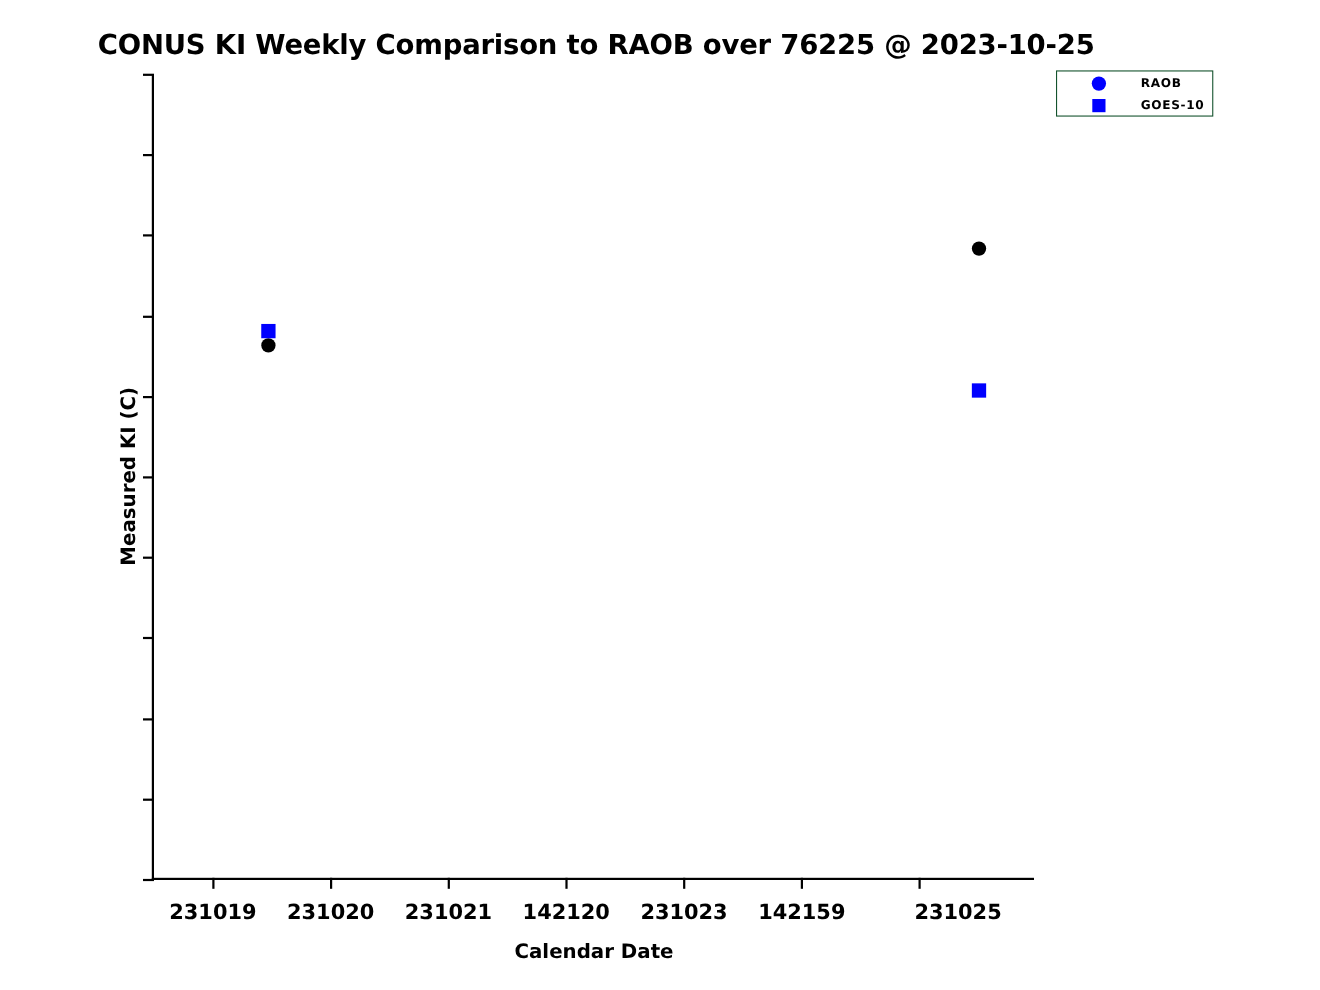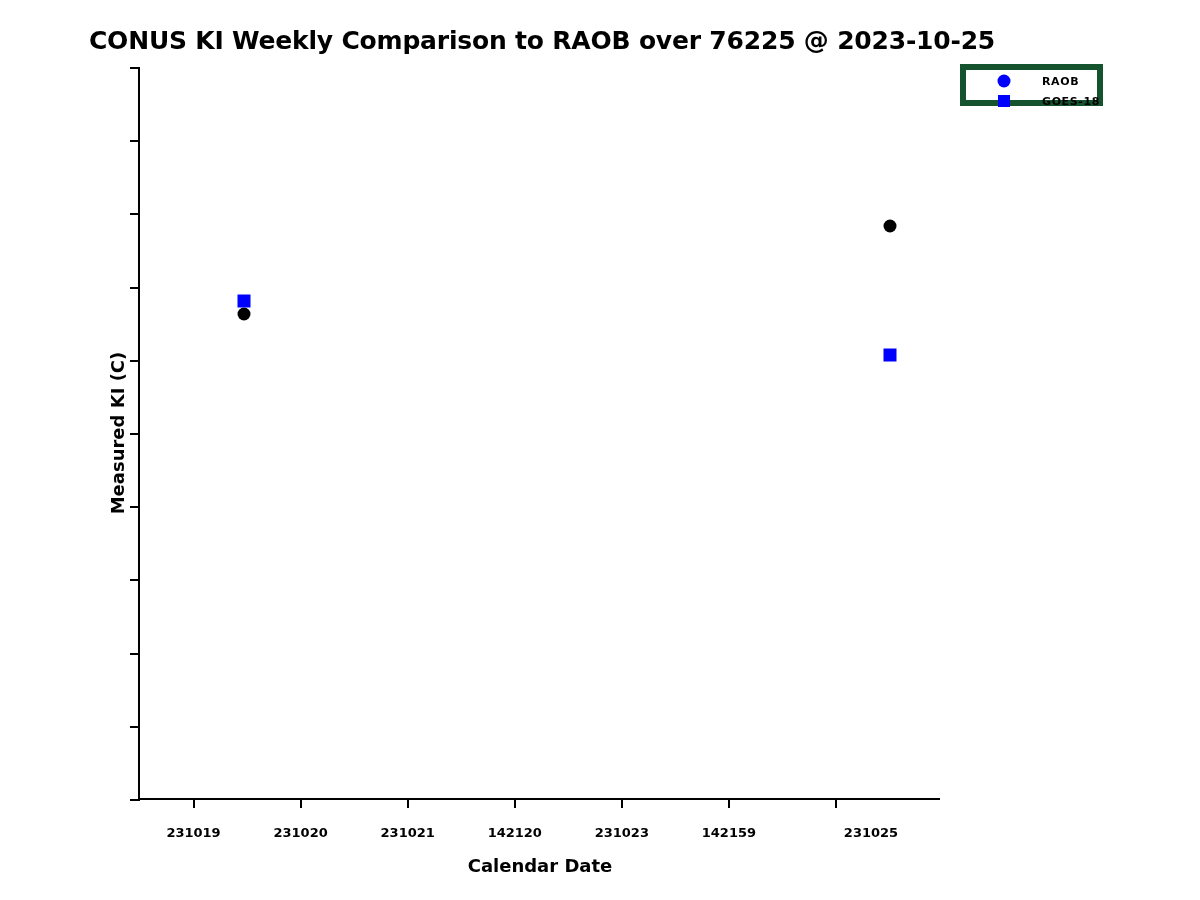--- a/index.html
+++ b/index.html
@@ -76,21 +76,21 @@
     position: absolute;
     bottom: -10px;
     width: 2px;
     height: 10px;
     background: #000000;
   }
   .x-tick-label {
     position: absolute;
     bottom: -42px;
     transform: translateX(-50%);
-    font-size: 13px;
+    font-size: 19px;
     font-weight: bold;
     color: #000000;
     white-space: nowrap;
     text-align: right;
   }
   #x-axis-label {
     position: absolute;
     left: 0;
     width: 100%;
     bottom: -78px;
@@ -115,21 +115,21 @@
     height: 13px;
   }
   
   #legend {
     position: absolute;
     left: 960px;
     top: 64px;
     width: 143px;
     height: 42px;
     background: #ffffff;
-    border: 6px solid #14532d;
+    border: 1px solid #14532d;
     box-sizing: border-box;
   }
   .legend-row {
     position: absolute;
     height: 21px;
     left: 0;
     width: 100%;
   }
   .legend-row.r0 { top: 0px; }
   .legend-row.r1 { top: 20px; }
@@ -205,17 +205,17 @@
       <div class="x-tick-label" style="left: 695.995px; margin-left: 35px;">231025</div>
     </div>
 
   <div id="legend">
     <div class="legend-row r0">
       <span class="legend-marker circ" style="background: rgb(0, 0, 255);"></span>
       <span class="legend-text">RAOB</span>
     </div>
     <div class="legend-row r1">
       <span class="legend-marker sq" style="background: rgb(0, 0, 255);"></span>
-      <span class="legend-text">GOES-18</span>
+      <span class="legend-text">GOES-10</span>
     </div>
   </div>
 
 </div>
 
 </body></html>

